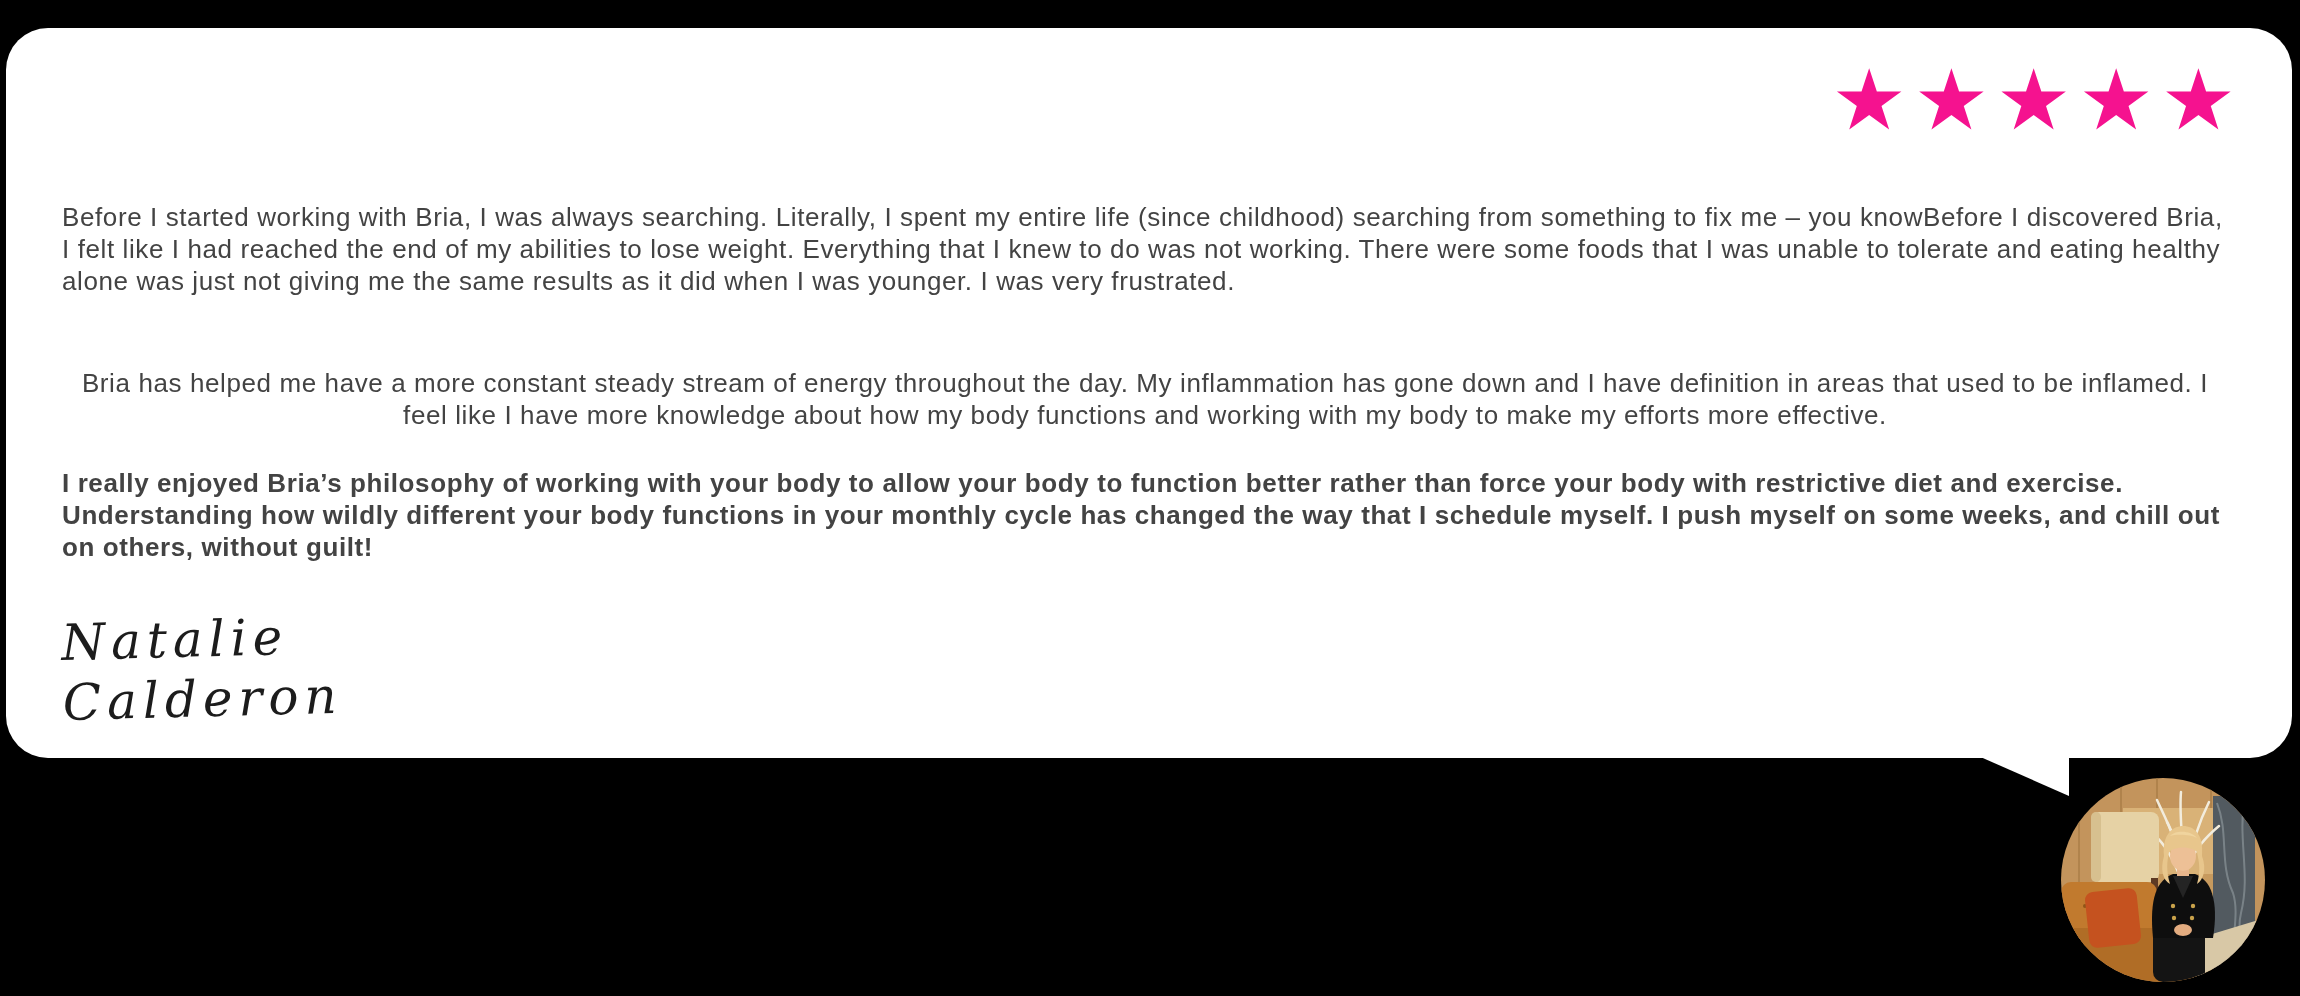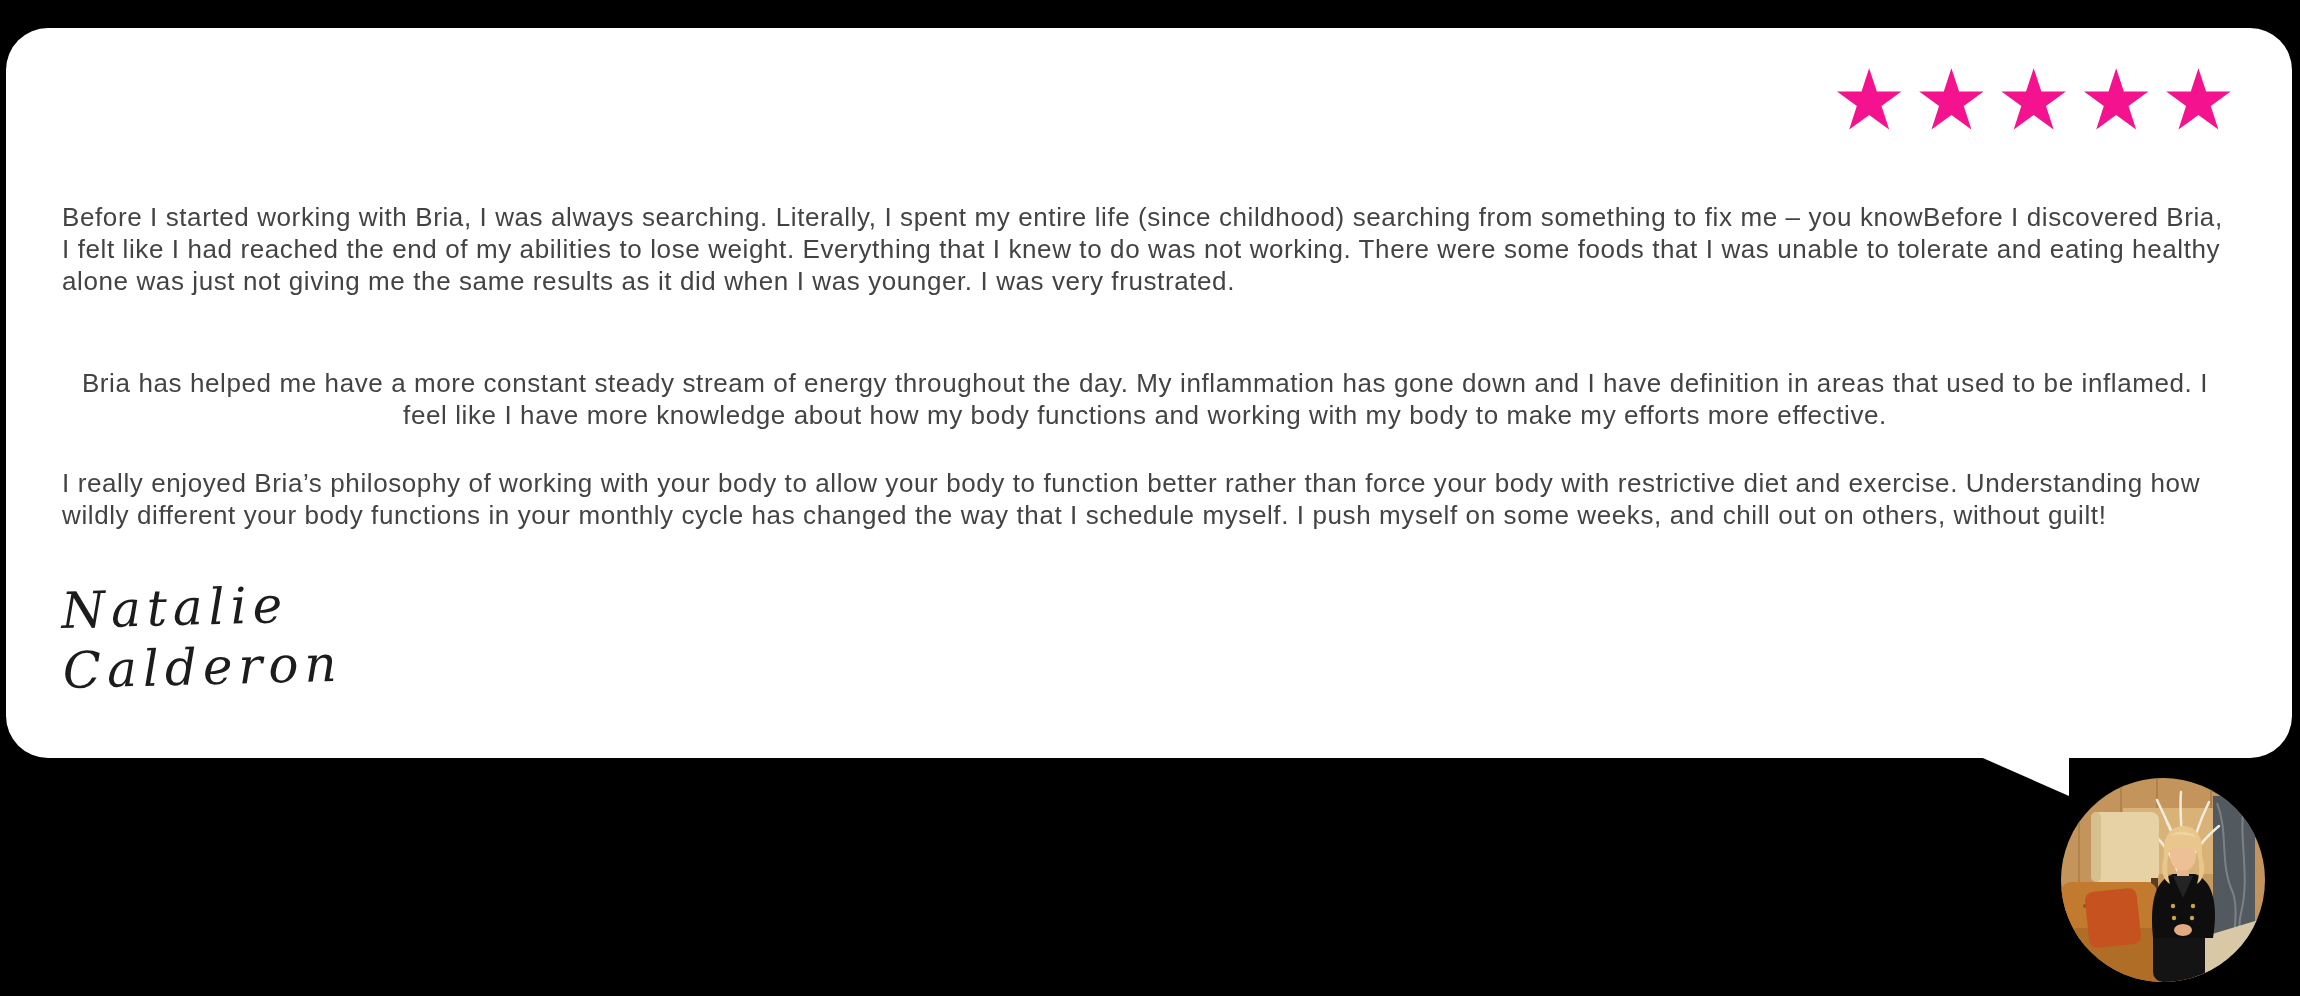--- a/index.html
+++ b/index.html
@@ -16,21 +16,21 @@
     color:var(--star-color,#f5128f);font-size:84px;line-height:84px;
     font-family:"DejaVu Sans",sans-serif;
   }
   .content{
     position:absolute;left:56px;right:64px;top:145px;
     color:var(--text-color,#434343);
     font-size:26px;line-height:32px;letter-spacing:0.6px;margin-top:28px;
   }
   .content p{margin:0;}
   .p2{margin-top:70px !important;text-align:center;}
-  .p3{margin-top:36px !important;}
+  .p3{margin-top:36px !important;font-weight:bold;}
   .signature{
     margin-top:50px;
     font-family:"DejaVu Serif","Liberation Serif",serif;
     font-style:italic;font-size:50px;line-height:60px;color:#1c1c1c;
     letter-spacing:6px;transform:rotate(-1.5deg);transform-origin:left center;
     width:420px;
   }
   .tail{
     position:absolute;left:1976px;top:755px;width:93px;height:41px;
     background:var(--card-bg,#fff);

